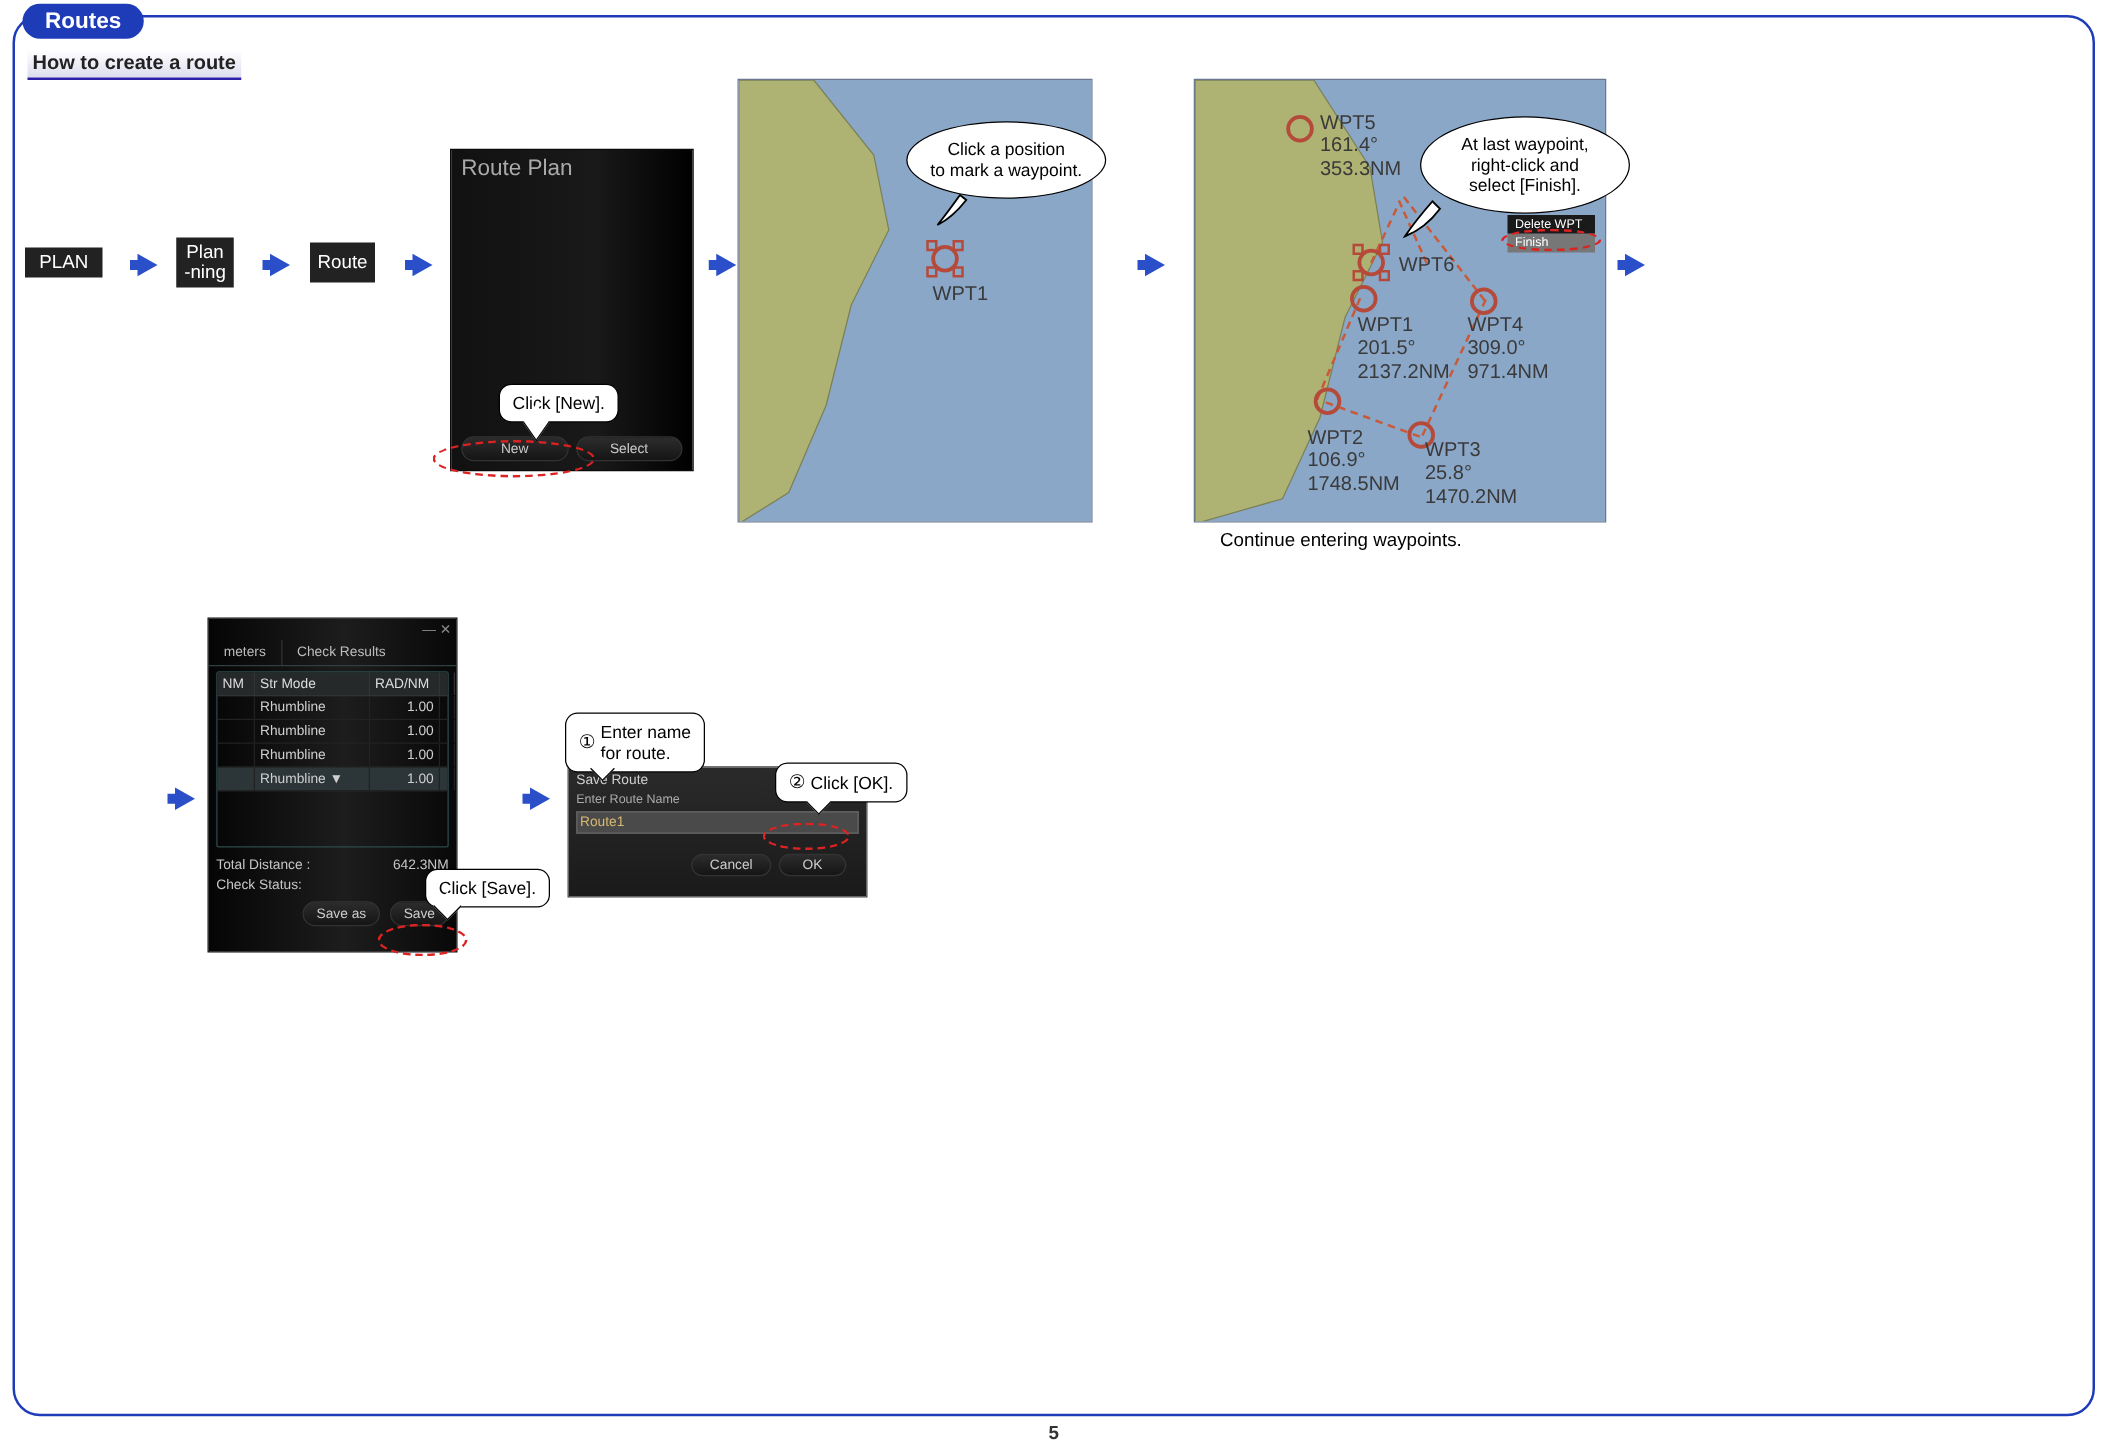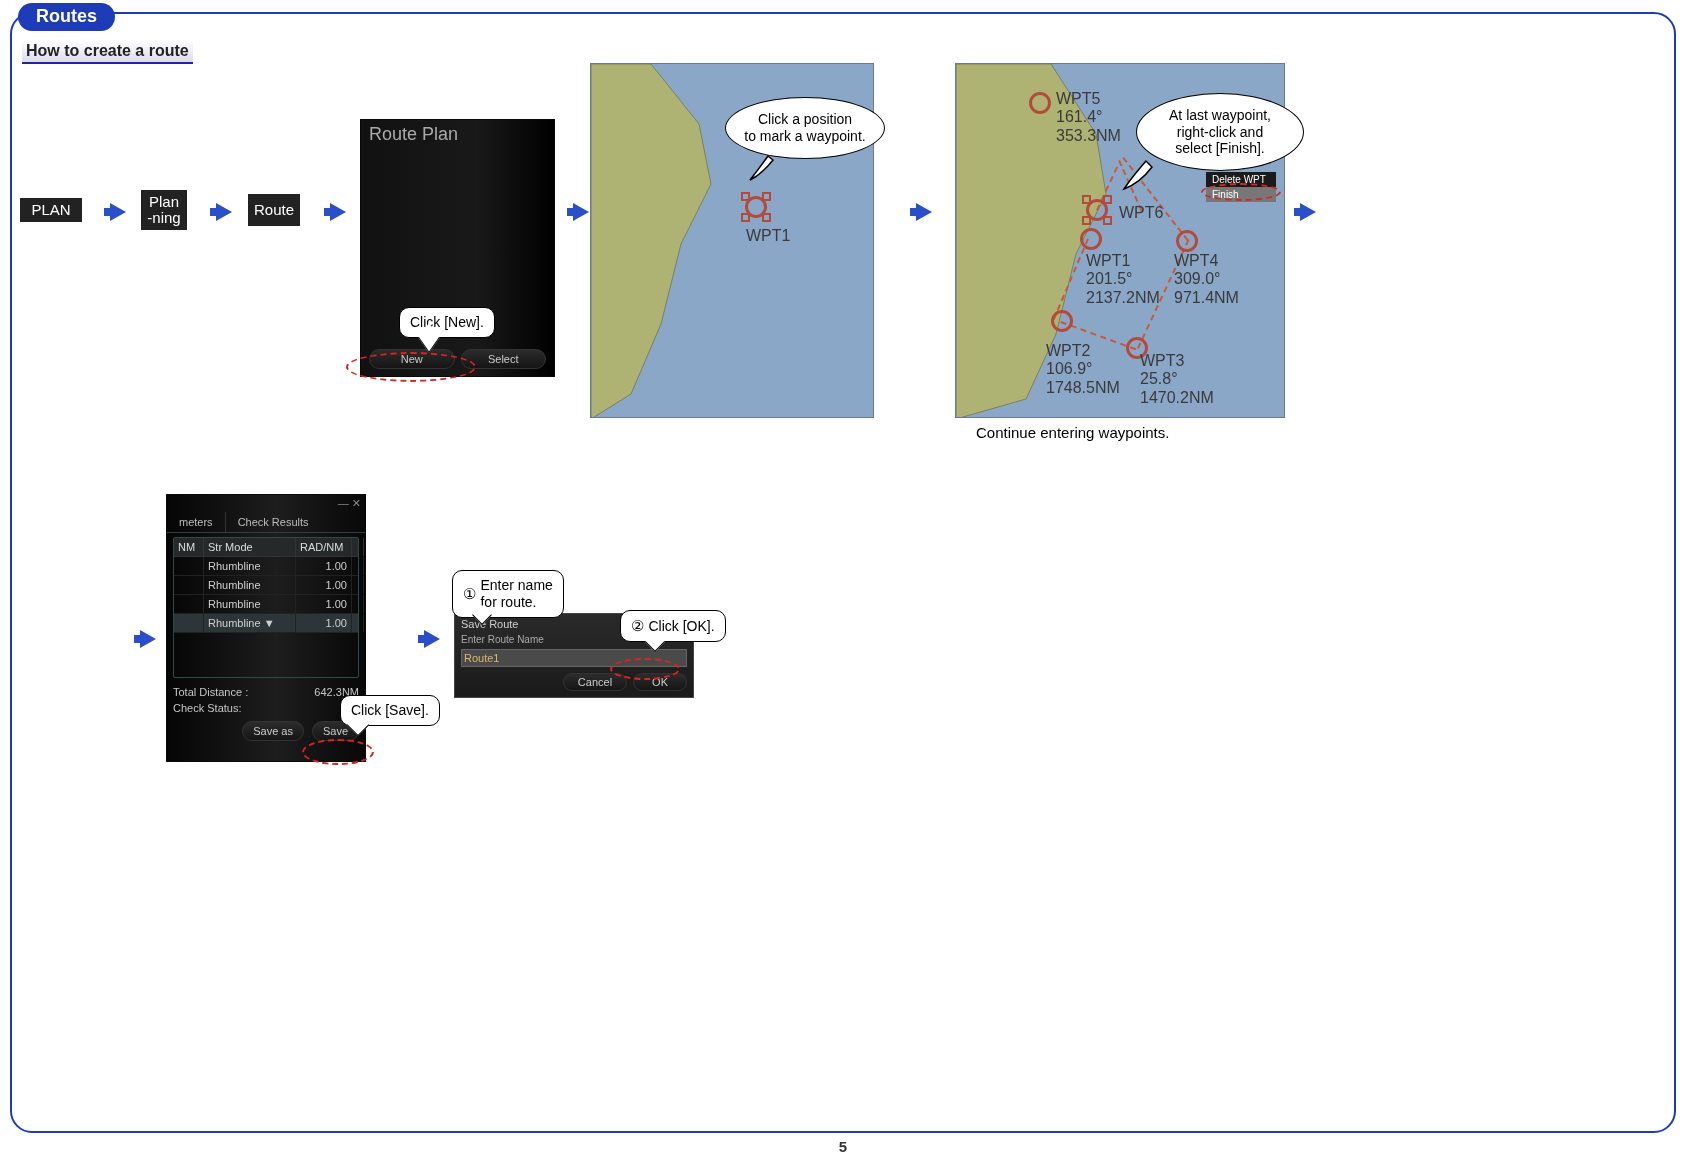--- a/index.html
+++ b/index.html
@@ -199,21 +199,21 @@
       width: 240px;
     }
     .save-dialog .dlg-title { padding:4px 6px; color:#cfcfcf; }
     .save-dialog .dlg-sub { padding:0 6px 4px; color:#aaa; font-size:10px;}
     .save-dialog input {
       width: calc(100% - 12px);
       margin: 0 6px;
       background:#4a4a4a; border:1px solid #666; color:#d8b870;
       font-size:11px; padding:2px;
     }
-    .dlg-btns { display:flex; justify-content:flex-end; gap:6px; padding:6px;align-items:center;}
+    .dlg-btns { display:flex; justify-content:flex-end; gap:6px; padding:16px;align-items:center;}
     .ctx-menu {
       position: absolute;
       font-size: 10px;
       color: #fff;
     }
     .ctx-menu div { padding:2px 6px; }
   </style>
 </head>
 <body>
 

